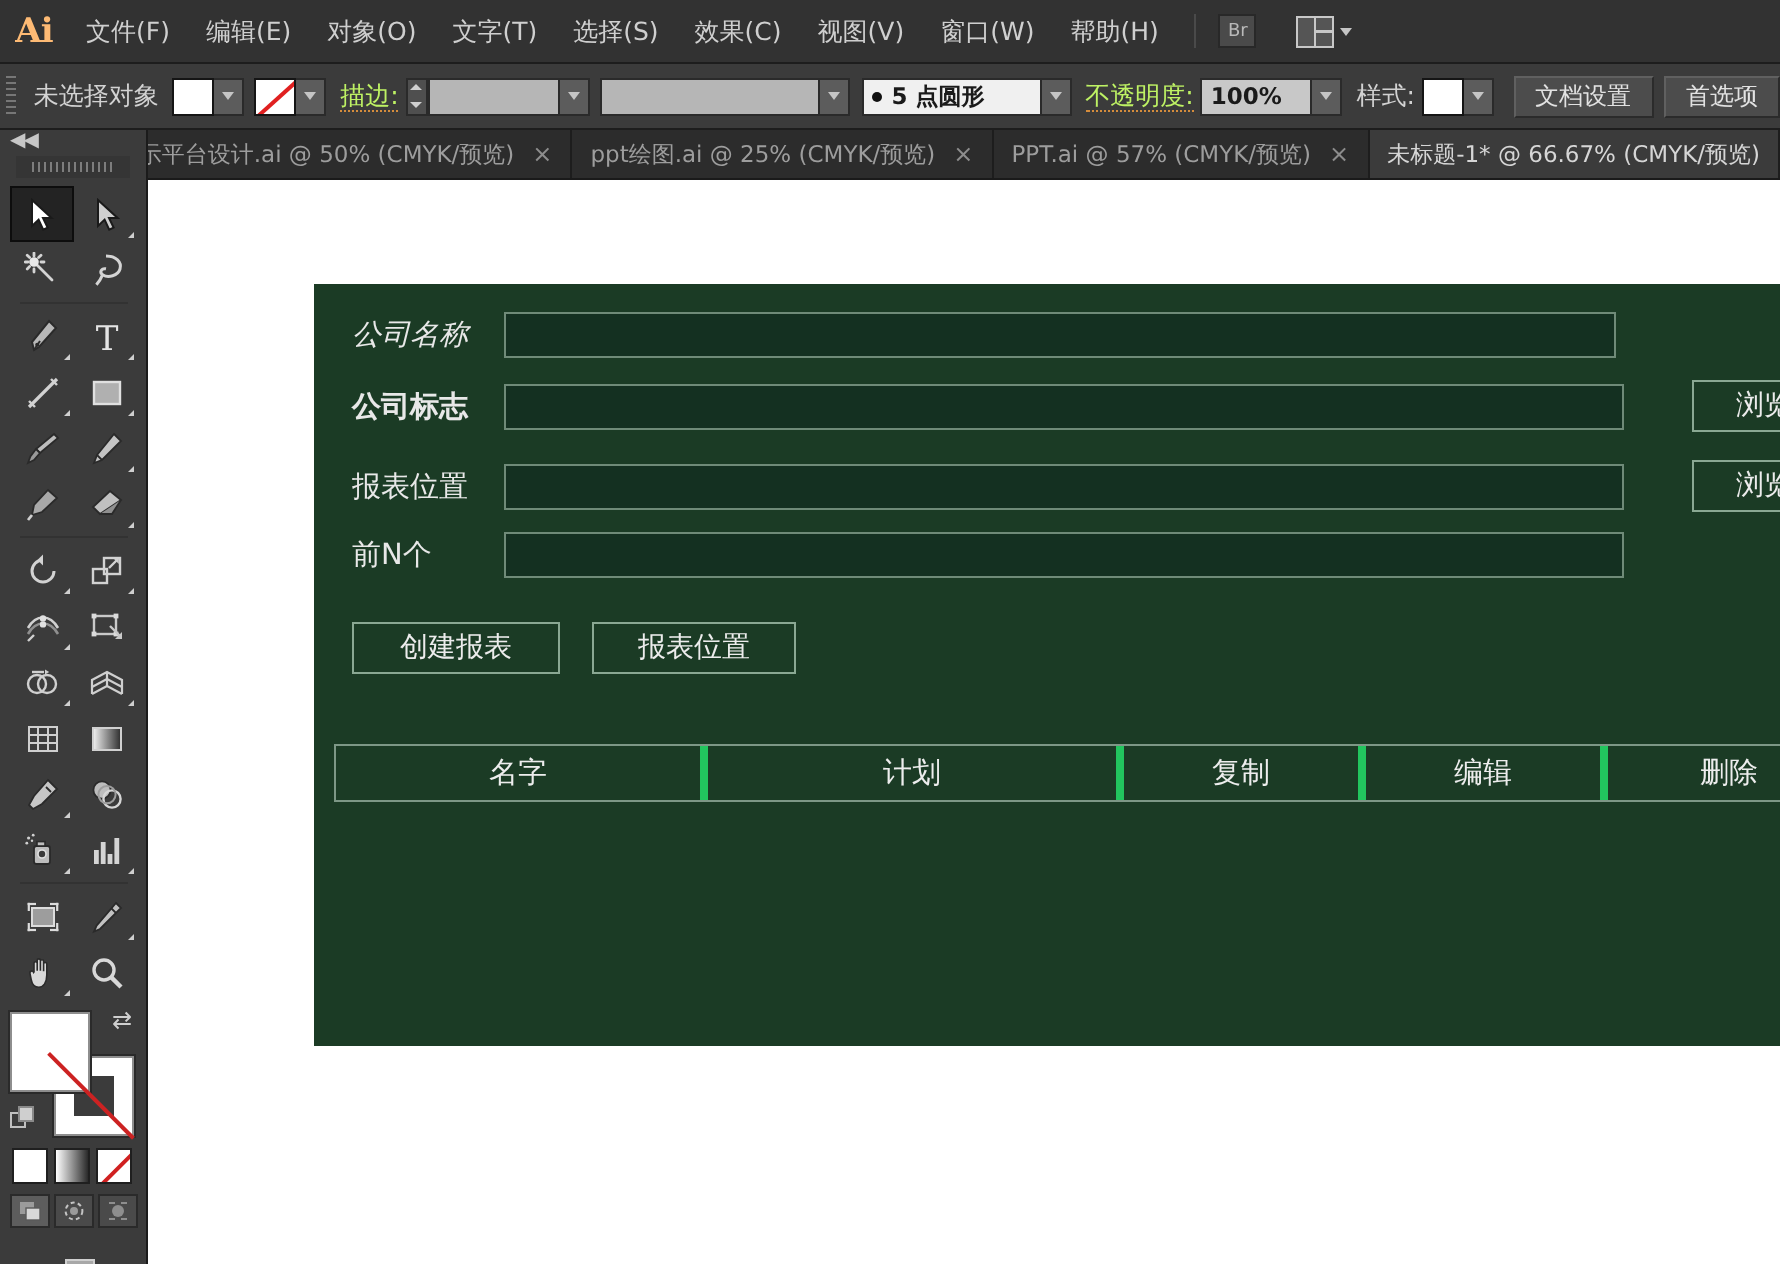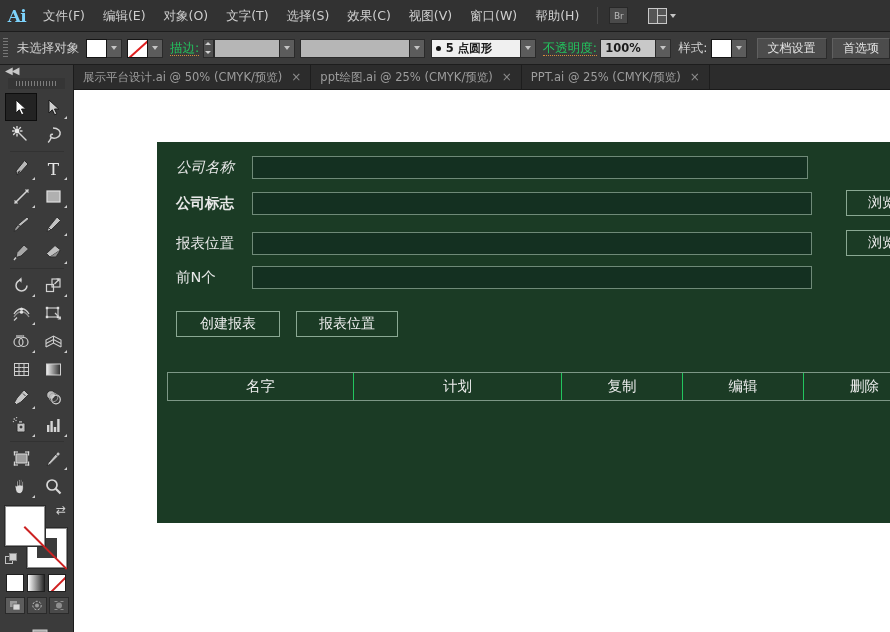--- a/index.html
+++ b/index.html
@@ -15,21 +15,21 @@
   
   .menubar {
     position: absolute; left: 0; top: 0; width: 890px; height: 32px;
     background: #323232;
     display: flex; align-items: center;
     border-bottom: 1px solid #1d1d1d;
   }
   .ai-logo {
     width: 34px; height: 32px;
     display: flex; align-items: center; justify-content: center;
-    color: #7dd3fc; font-weight: bold; font-size: 17px;
+    color: #fdba74; font-weight: bold; font-size: 17px;
     font-family: "DejaVu Serif", "Liberation Serif", serif;
     letter-spacing: -0.5px;
   }
   .menu-item {
     padding: 0 9px; height: 32px; line-height: 32px;
     color: #cfcfcf; font-size: 12.5px; white-space: nowrap;
     cursor: default;
   }
   .menu-sep {
     width: 1px; height: 17px; background: #1f1f1f;
@@ -60,21 +60,21 @@
     background: #3b3b3b;
     border-bottom: 1px solid #1d1d1d;
     display: flex; align-items: center;
   }
   .cb-grip {
     width: 7px; height: 21px; margin: 0 5px 0 3px;
     background-image: repeating-linear-gradient(to bottom,#777 0,#777 1px,#3b3b3b 1px,#3b3b3b 3px);
   }
   .cb-label { color: #d2d2d2; font-size: 12.5px; white-space: nowrap; }
   .cb-label.orange {
-    color: #22c55e;
+    color: #bef264;
     border-bottom: 1px dotted #d58c3c;
     line-height: 14px;
   }
   .swatch-combo { display: flex; align-items: center; font-weight: bold; }
   .swatch {
     width: 21px; height: 19px; border: 1px solid #151515;
   }
   .swatch.white { background: #ffffff; }
   .swatch.none {
     background: #ffffff; position: relative; overflow: hidden;
@@ -244,21 +244,21 @@
     display: flex; align-items: center; justify-content: center;
     white-space: nowrap;
   }
   .table-head {
     position: absolute; left: 93px; top: 282px; height: 29px;
     display: flex; border: 1px solid #7d9786;
   }
   .th {
     height: 27px; display: flex; align-items: center; justify-content: center;
     color: #ededed; font-size: 14.5px; white-space: nowrap;
-    border-right: 1px solid #22c55e;
+    border-right: 4px solid #22c55e;
   }
   .th:last-child { border-right: none; }
 </style>
 </head>
 <body>
 
 <div id="app">
 
   <div class="menubar">
     <div class="ai-logo">Ai</div>
@@ -363,22 +363,25 @@
     <div style="width:74px;background:#3b3b3b;border-right:1px solid #1b1b1b;"></div>
     <div class="tab">
       <span>展示平台设计.ai @ 50% (CMYK/预览)</span>
       <span class="tab-close">×</span>
     </div>
     <div class="tab">
       <span>ppt绘图.ai @ 25% (CMYK/预览)</span>
       <span class="tab-close">×</span>
     </div>
     <div class="tab">
-      <span>PPT.ai @ 25% (CMYK/预览)</span>
+      <span>PPT.ai @ 57% (CMYK/预览)</span>
       <span class="tab-close">×</span>
+    </div>
+    <div class="tab active">
+      <span>未标题-1* @ 66.67% (CMYK/预览)</span>
     </div>
   </div>
 
   <div class="toolpanel">
     <div class="tp-titlebar">
       <span class="tp-collapse">◀◀</span>
     </div>
     <div class="tp-grip">
         <i></i>
       </div>

